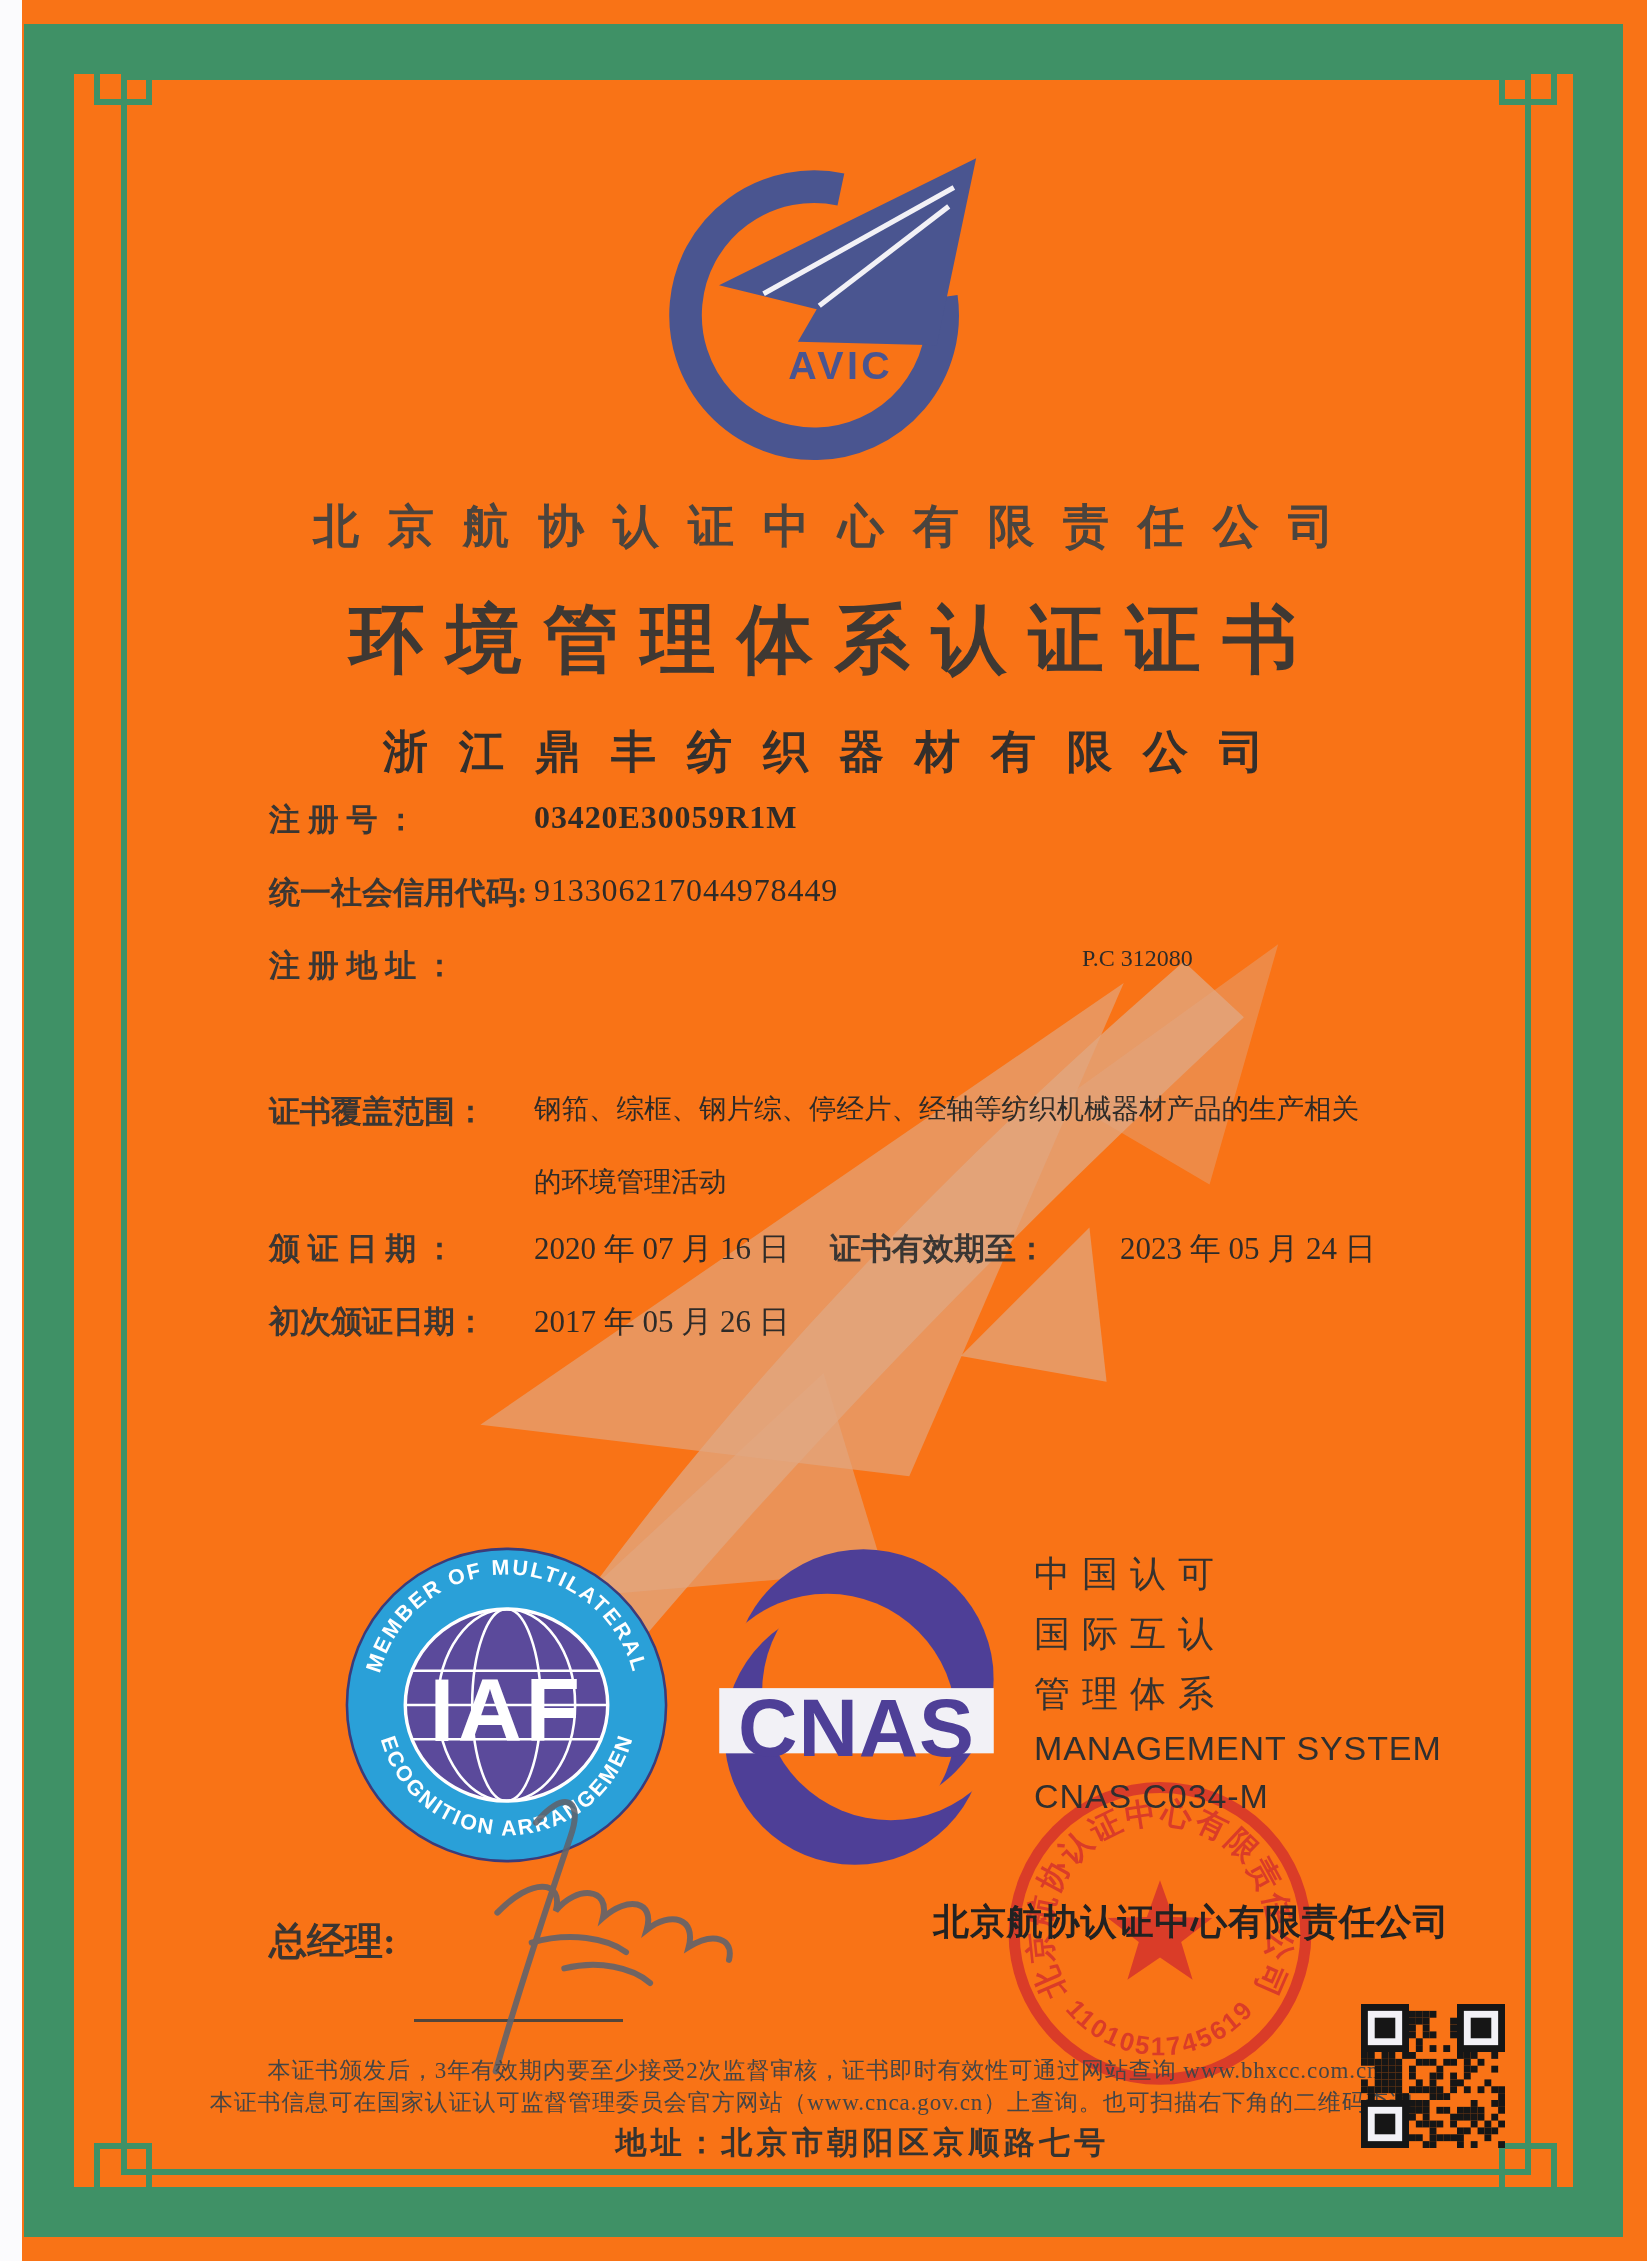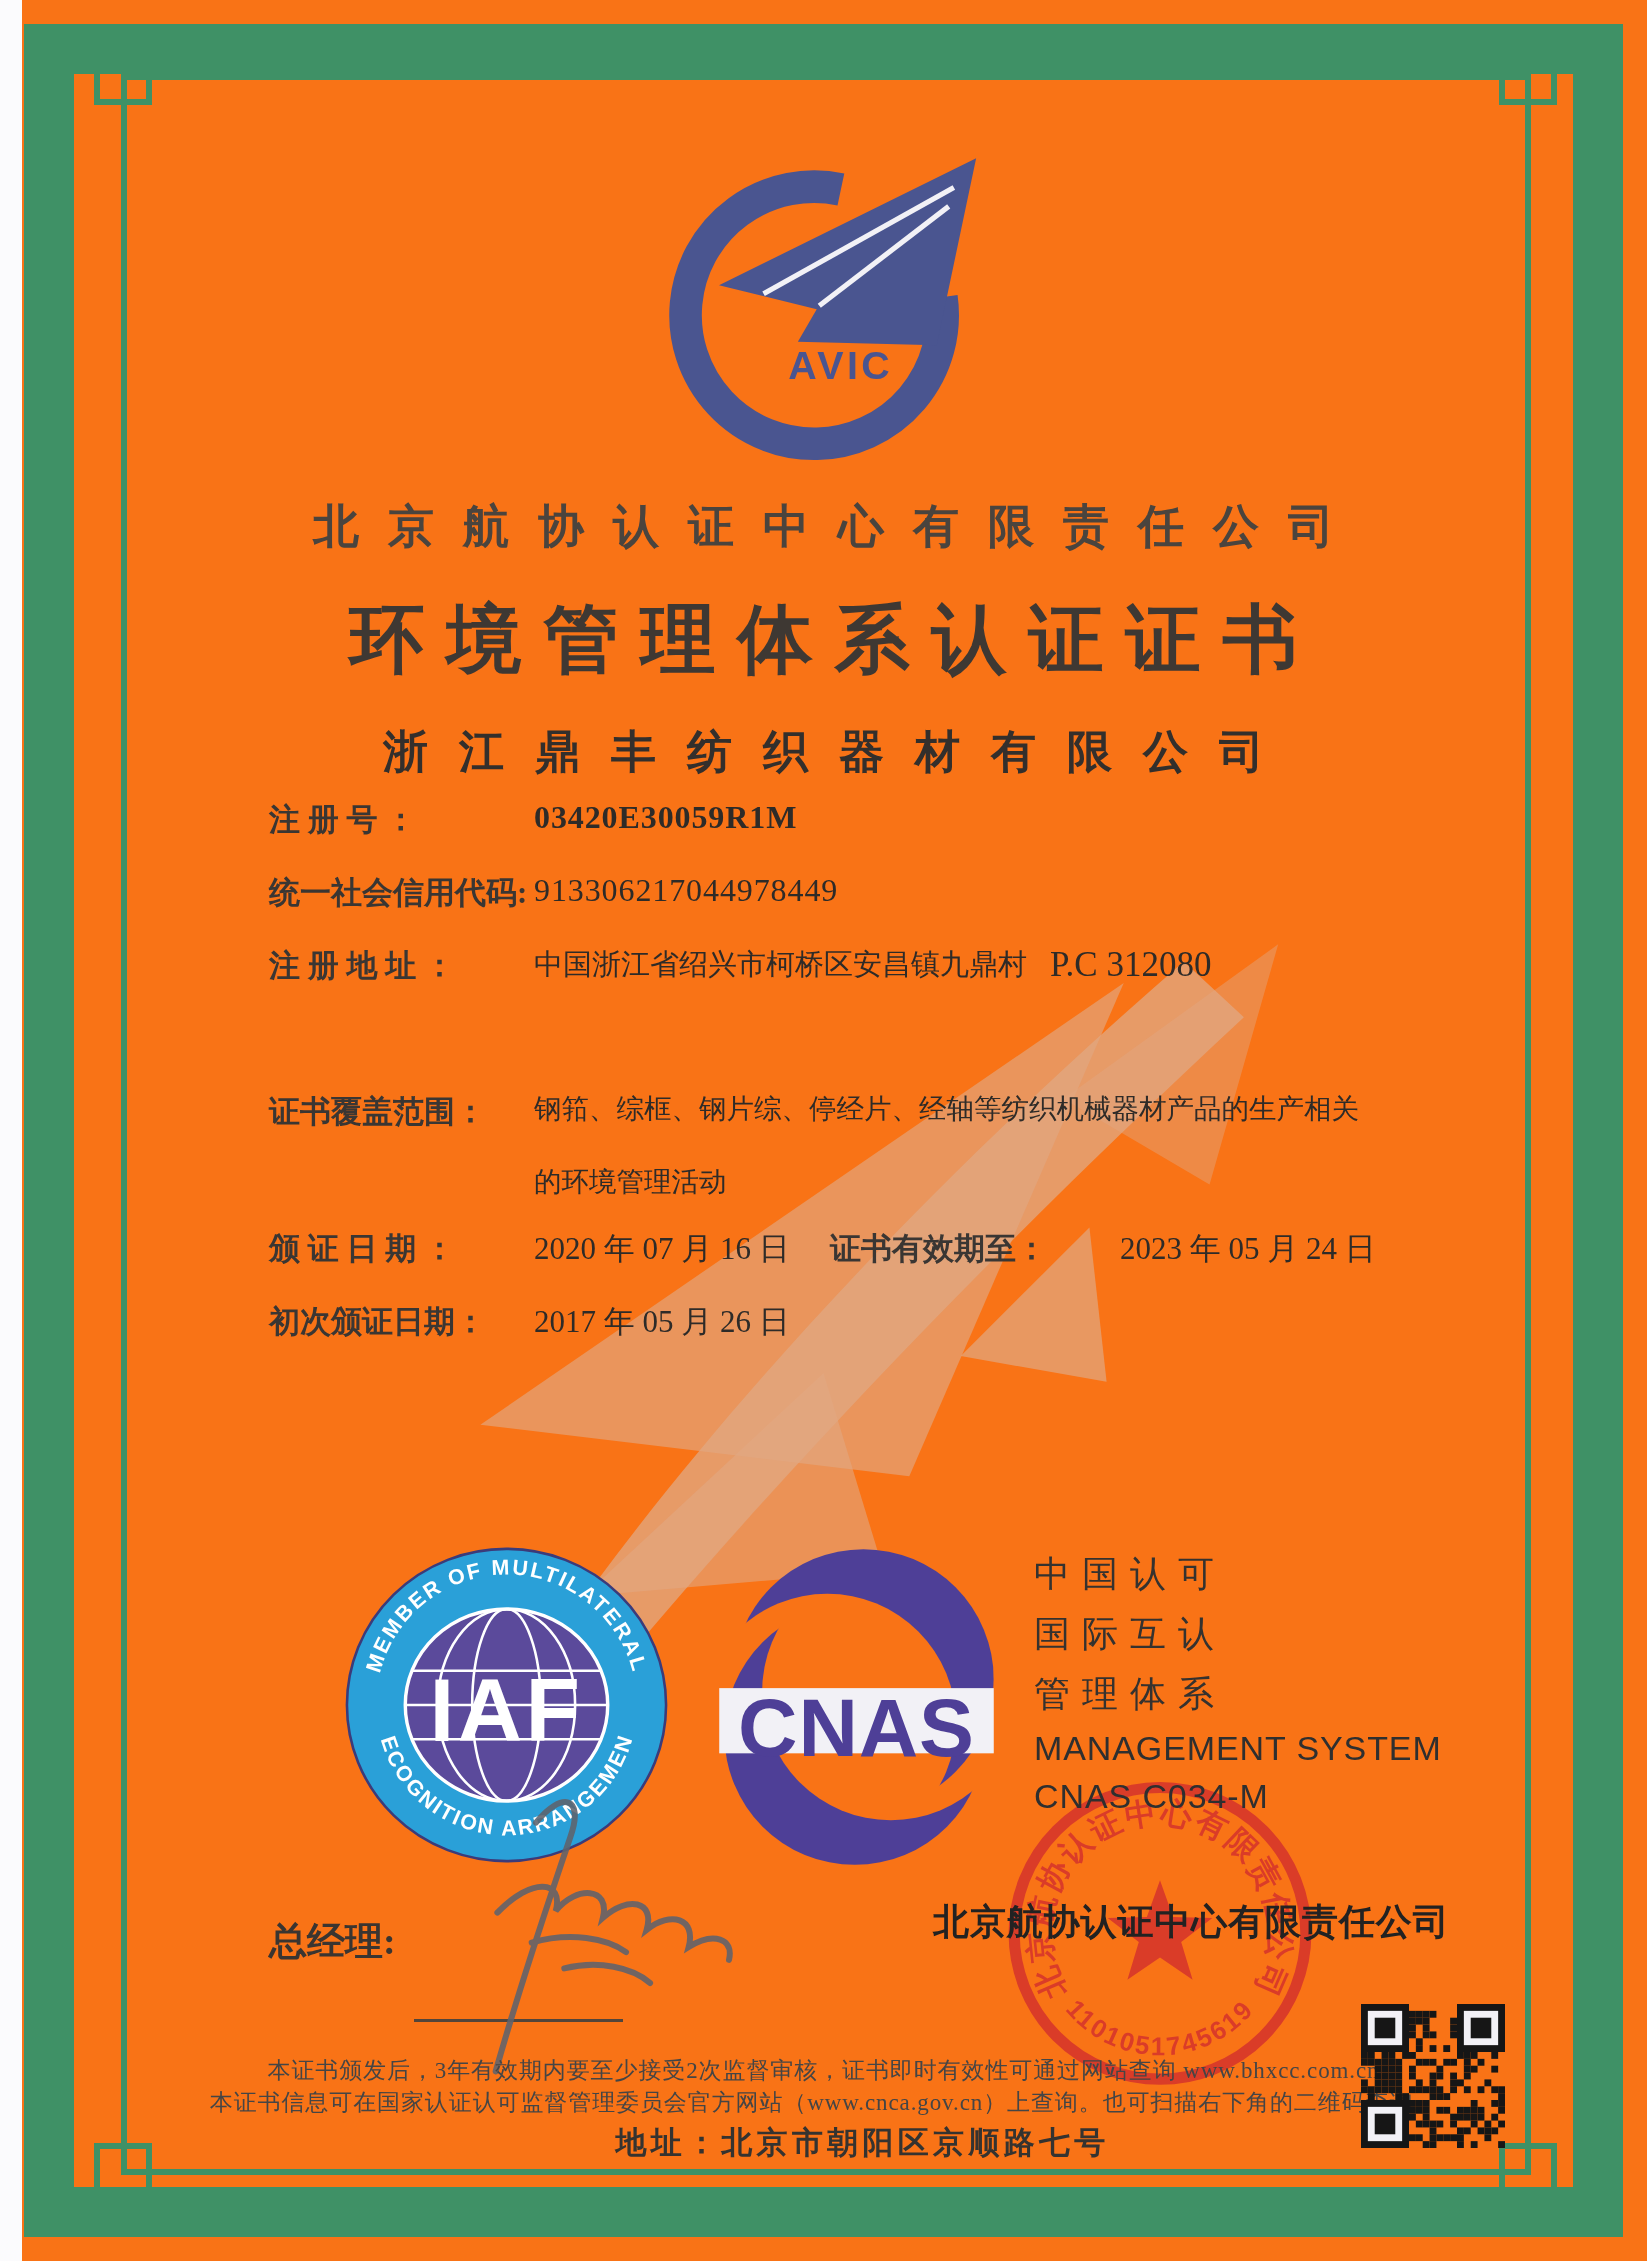--- a/index.html
+++ b/index.html
@@ -20,21 +20,21 @@
           letter-spacing:31px;color:#332f2c;transform:translateX(15.4px);}
   
   .row{position:absolute;left:0;width:1647px;height:46px;}
   .lbl{position:absolute;left:269px;font-size:31px;font-weight:600;color:#3a3633;white-space:nowrap;}
   .val{position:absolute;left:534px;font-size:29px;color:#2e2b28;white-space:nowrap;}
   .val-bold{font-weight:700;font-size:32px;letter-spacing:0.9px;}
   .val-num{font-size:32px;letter-spacing:0.9px;}
   .val-date{font-size:31px;}
   .lbl2{position:absolute;left:830px;font-size:31px;font-weight:700;color:#3a3633;white-space:nowrap;}
   .val2{position:absolute;left:1079px;font-size:31px;color:#2e2b28;white-space:nowrap;margin-left:41px;}
-  .pc{position:absolute;left:1050px;font-size:35px;color:#2e2b28;white-space:nowrap;font-family:Liberation Serif, serif;}
+  .pc{position:absolute;left:1082px;font-size:24px;color:#2e2b28;white-space:nowrap;font-family:Liberation Serif, serif;}
   .scope{font-size:27.5px;}
   
   .accr{position:absolute;left:1034px;top:1544px;color:#35322f;}
   .accr .cjk{font-size:36px;letter-spacing:12px;line-height:60px;}
   .accr .lat{font-family:"Liberation Sans","DejaVu Sans",sans-serif;font-size:34px;line-height:48px;letter-spacing:0.9px;color:#2f2f2f;}
   
   .gm-label{position:absolute;left:269px;top:1916px;font-size:38px;font-weight:700;color:#3a3531;}
   .sig-line{position:absolute;left:414px;top:2019px;width:209px;height:2.6px;background:#53453a;}
   
   .seal-wrap{position:absolute;left:997px;top:1765px;width:326px;height:335px;opacity:.92;}
@@ -88,21 +88,20 @@
   <div class="row fg" style="top:799px">
     <span class="lbl">注 册 号 ：</span>
     <span class="val val-bold">03420E30059R1M</span>
   </div>
   <div class="row fg" style="top:872px">
     <span class="lbl">统一社会信用代码:</span>
     <span class="val val-num">913306217044978449</span>
   </div>
   <div class="row fg" style="top:945px">
     <span class="lbl">注 册 地 址 ：</span>
-    <span class="val">中国浙江省绍兴市柯桥区安昌镇九鼎村</span>
     <span class="pc">P.C 312080</span>
   </div>
   <div class="row fg" style="top:1091px">
     <span class="lbl" style="font-weight:700">证书覆盖范围：</span>
     <span class="val scope">钢筘、综框、钢片综、停经片、经轴等纺织机械器材产品的生产相关</span>
   </div>
   <div class="row fg" style="top:1164px">
     <span class="val scope">的环境管理活动</span>
   </div>
   <div class="row fg" style="top:1228px">

